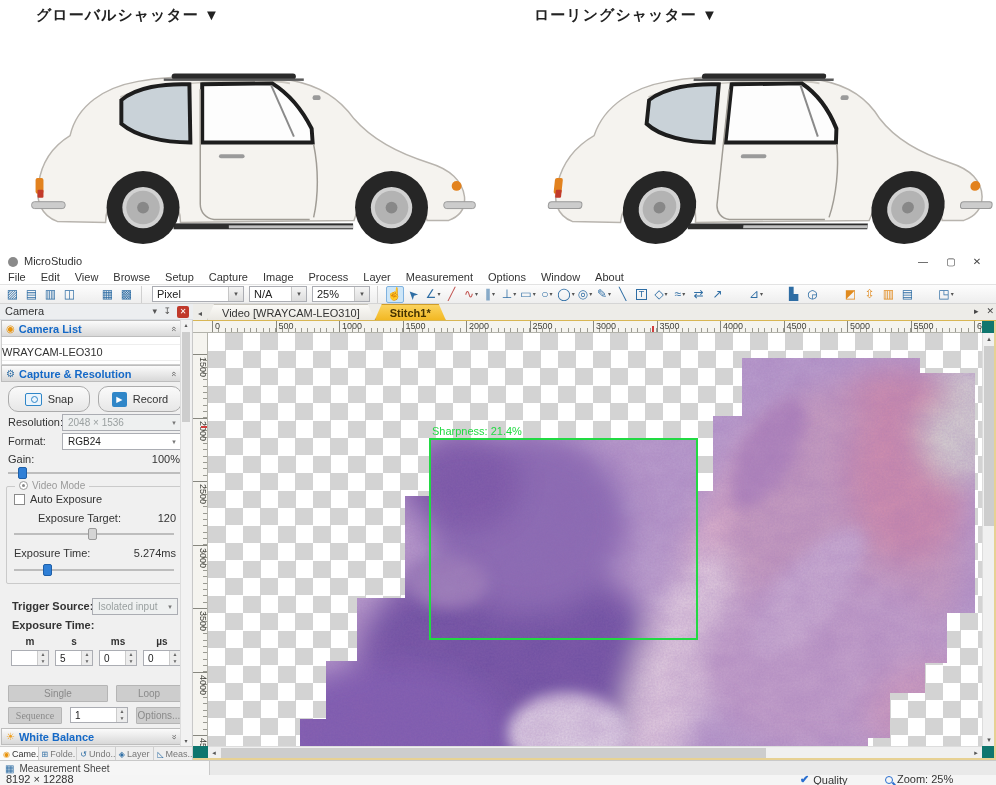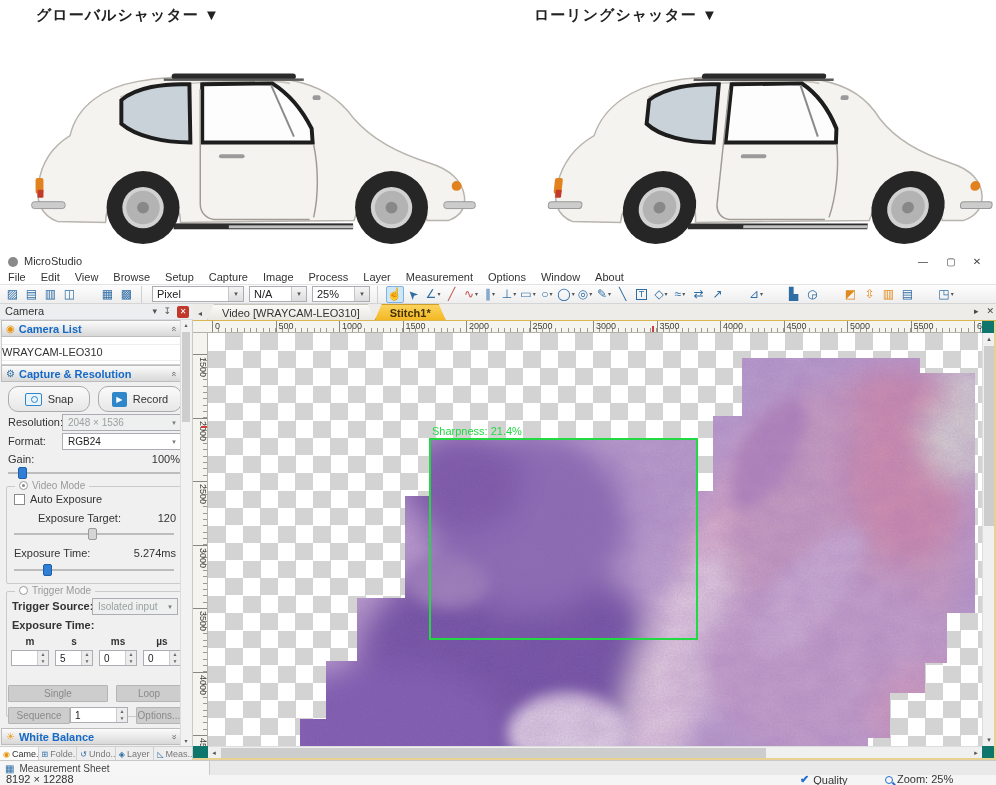--- a/index.html
+++ b/index.html
@@ -464,26 +464,20 @@
           <div class="thumb grayt" style="left:46%;"></div>
       </div>
 
       <span class="row-label" style="left:14px; top:243px;">Exposure Time:</span>
       <span class="row-value" style="right:16px; top:243px;">5.274ms</span>
       <div class="slider" style="left:14px; width:160px; top:260px;">
         <div class="track"></div>
           <div class="thumb bluet" style="left:18%;"></div>
       </div>
 
-      <div class="groupbox" style="top:287px; height:126px;">
-        <div class="group-legend">
-          <span class="radio"></span>
-          <span>Trigger Mode</span>
-        </div>
-      </div>
       <span class="row-label" style="left:12px; top:296px; font-weight:bold;">Trigger Source:</span>
       <div class="field disabled" style="left:92px; top:294px; width:86px;">
         <span class="fv">Isolated input</span>
           <span class="fa">▾</span>
       </div>
       <span class="row-label" style="left:12px; top:315px; font-weight:bold;">Exposure Time:</span>
 
       <div style="position:absolute; left:10px; top:332px; display:flex; gap:4px;">
 
           <span class="spin-col">
@@ -526,21 +520,21 @@
               <span class="sarr">
                 <span>▲</span>
                 <span>▼</span>
               </span>
             </span>
           </span>
         </div>
 
       <div class="dbtn" style="left:8px; top:381px; width:100px;">Single</div>
       <div class="dbtn" style="left:116px; top:381px; width:66px;">Loop</div>
-      <div class="dbtn" style="left:8px; top:403px; width:62px;">Sequence</div>
+      <div class="dbtn" style="left:8px; top:403px; width:54px;font-family:Liberation Serif, serif;">Sequence</div>
       <span class="spin" style="position:absolute; left:70px; top:403px; width:58px;">
         <span class="sv">1</span>
         <span class="sarr">
             <span>▲</span>
             <span>▼</span>
           </span>
       </span>
       <div class="dbtn" style="left:136px; top:403px; width:46px;">Options...</div>
 
       <div class="sec-head" style="top:424px;">

